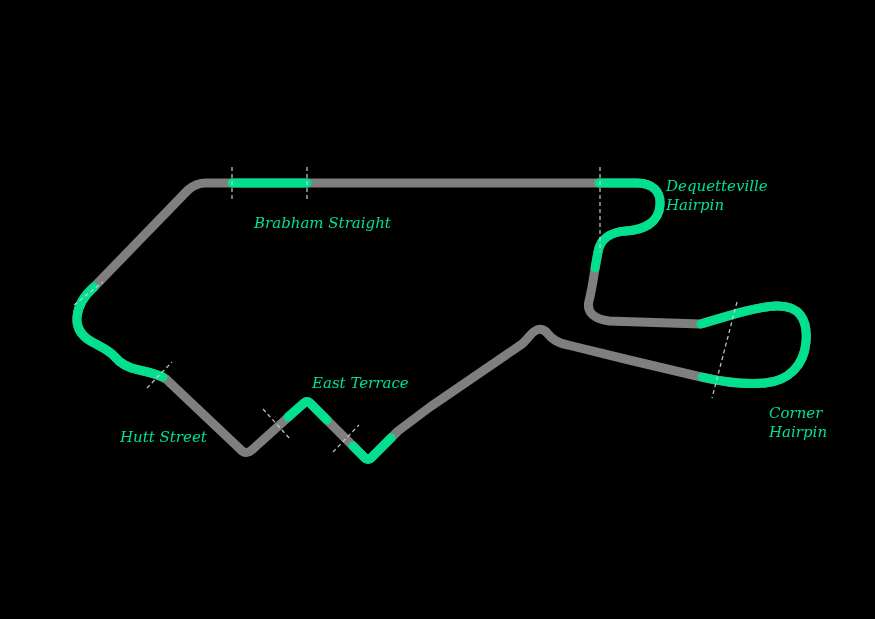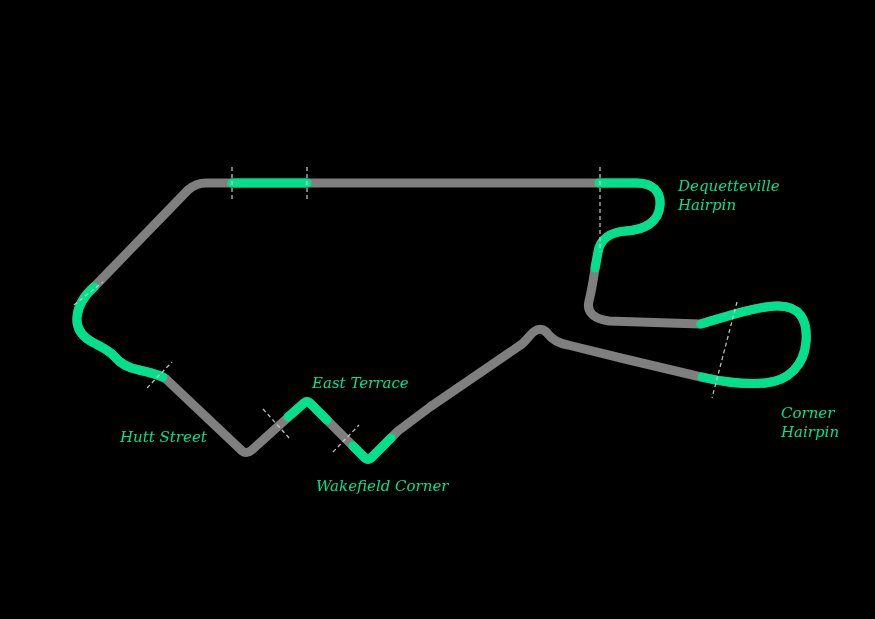--- a/index.html
+++ b/index.html
@@ -27,21 +27,21 @@
   }
   .label{
     position:absolute;
     font-family:"DejaVu Serif","Liberation Serif",serif;
     font-style:italic;
     font-size:15px;
     line-height:19px;
     color:var(--label);
     white-space:nowrap;
   }
-  .label span{display:block;margin-left:12px;}
+  .label span{display:block;}
 </style>
 </head>
 <body>
 
 <div class="stage">
 
   <svg width="875" height="619" viewBox="0 0 875 619">
 
     <path class="track-base" d="
       M 94,287
@@ -108,30 +108,30 @@
     <path class="tick" d="M 232,167 L 232,200"></path>
     <path class="tick" d="M 307,167 L 307,200"></path>
     <path class="tick" d="M 600,167 L 600,252"></path>
     <path class="tick" d="M 74,305 L 103,282"></path>
     <path class="tick" d="M 147,388 L 172,362"></path>
     <path class="tick" d="M 263,409 L 291,440"></path>
     <path class="tick" d="M 333,452 L 359,425"></path>
     <path class="tick" d="M 737,302 L 712,398"></path>
   </svg>
 
+  <div class="label" style="left:254px;top:214px">Brabham Straight</div>
 
   <div class="label" style="left:666px;top:177px">
     <span>Dequetteville</span>
     <span>Hairpin</span>
   </div>
 
   <div class="label" style="left:769px;top:404px">
     <span>Corner</span>
     <span>Hairpin</span>
   </div>
 
   <div class="label" style="left:312px;top:374px">East Terrace</div>
 
   <div class="label" style="left:120px;top:428px">Hutt Street</div>
 
-  <div class="label" style="left:316px;top:477px">Wakefield Corner</div>
 
 </div>
 
 </body></html>

